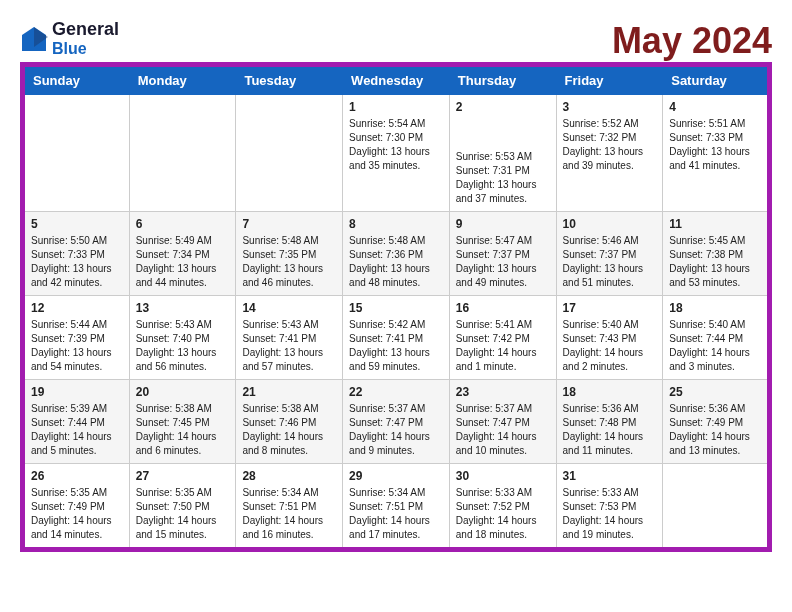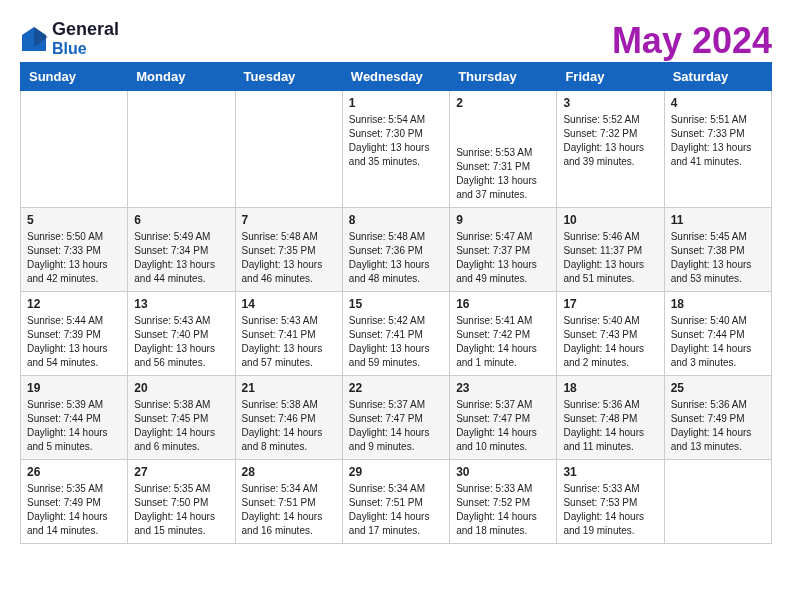--- a/index.html
+++ b/index.html
@@ -38,30 +38,30 @@
     .logo-icon {
       width: 28px;
       height: 28px;
     }
     .title-section {
       text-align: right;
     }
     .month-title {
       font-size: 36px;
       font-weight: bold;
-      color: #a21caf;
+      color: #7f1d1d;
     }
     .location-title {
       font-size: 16px;
       color: #444;
     }
     .calendar-table {
       width: 100%;
       border-collapse: collapse;
-      border: 1px solid #a21caf;
+      border: 5px solid #a21caf;
     }
     .calendar-table th {
       background-color: #1565c0;
       color: #fff;
       font-size: 13px;
       font-weight: bold;
       padding: 6px 8px;
       text-align: left;
       border: 1px solid #1565c0;
     }
@@ -192,21 +192,21 @@
         <td>
           <div class="day-number">9</div>
           <div class="day-info" style="white-space: pre-line;">Sunrise: 5:47 AM
 Sunset: 7:37 PM
 Daylight: 13 hours
 and 49 minutes.</div>
         </td>
         <td>
           <div class="day-number">10</div>
           <div class="day-info" style="white-space: pre-line;">Sunrise: 5:46 AM
-Sunset: 11:37 PM
+Sunset: 7:37 PM
 Daylight: 13 hours
 and 51 minutes.</div>
         </td>
         <td>
           <div class="day-number">11</div>
           <div class="day-info" style="white-space: pre-line;">Sunrise: 5:45 AM
 Sunset: 7:38 PM
 Daylight: 13 hours
 and 53 minutes.</div>
         </td>

